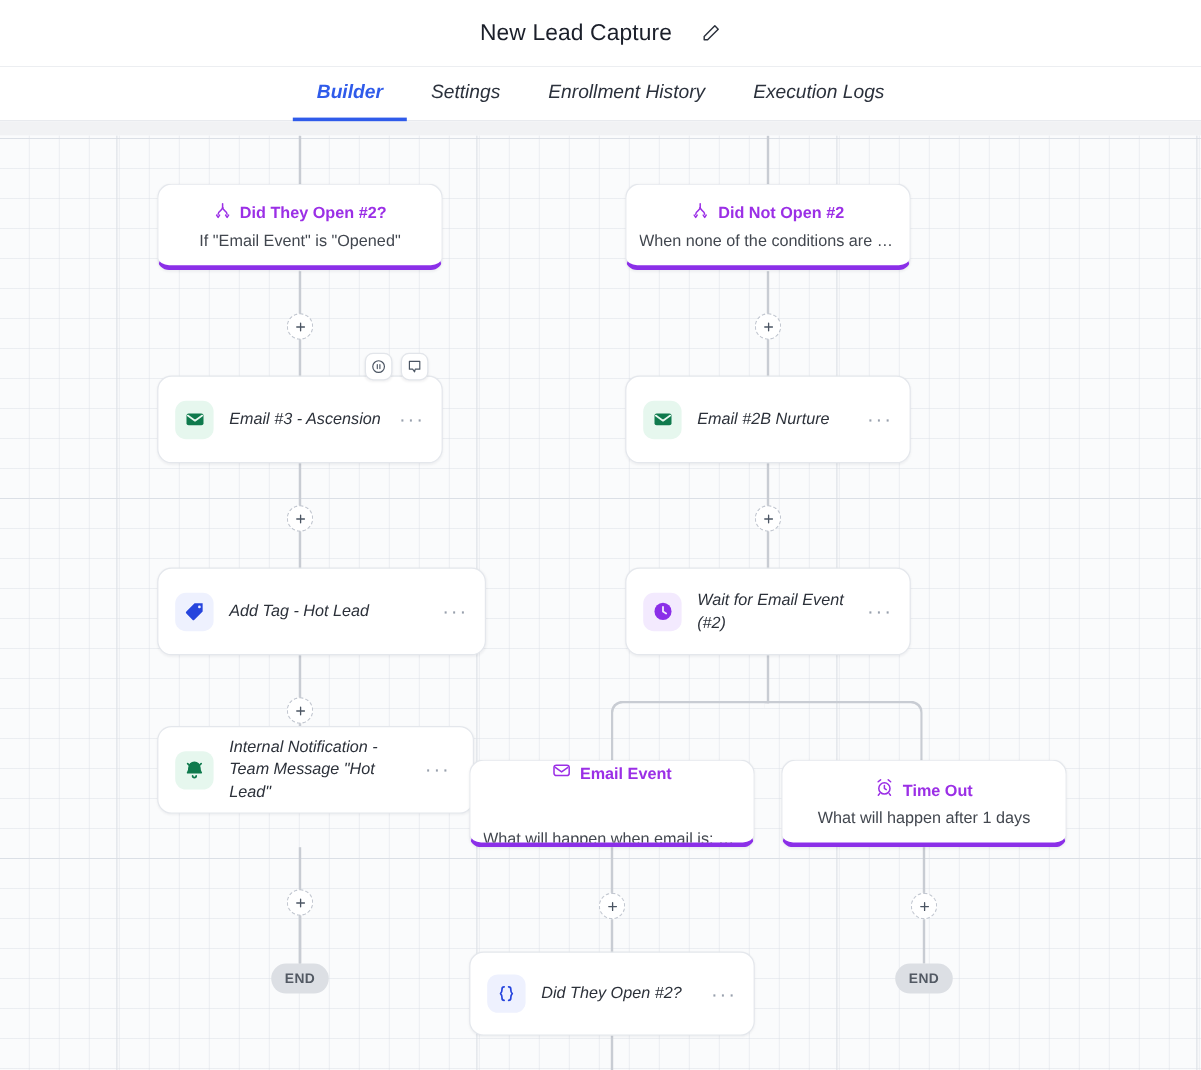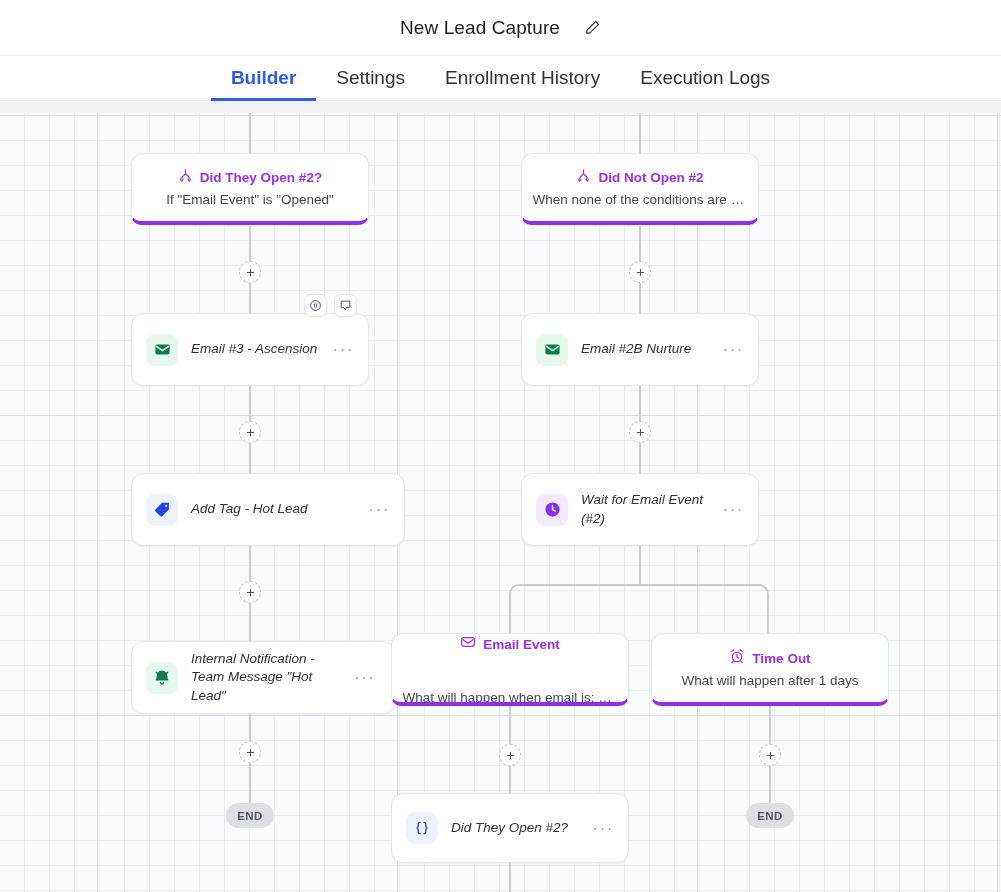--- a/index.html
+++ b/index.html
@@ -26,22 +26,22 @@
   .edit-icon { width: 17px; height: 17px; display: block; cursor: pointer; }
 
   
   .tabbar {
     height: 45px; background: #fff;
     display: flex; align-items: stretch; justify-content: center;
     gap: 0px; border-bottom: 1px solid #e8eaee;
   }
   .tab {
     display: flex; align-items: center; padding: 17px 20px;
-    font-size: 19px; color: #2b313c; cursor: pointer;
-    border-bottom: 3px solid transparent; position: relative; top: 1px;
+    font-size: 16px; color: #2b313c; cursor: pointer;
+    border-bottom: 3px solid transparent; position: relative; top: 1px; font-style: italic;
   }
   .tab.active { color: #2f5bea; font-weight: 600; border-bottom-color: #2f5bea; }
 
   
   .strip { height: 12px; background: #f1f2f4; }
   .canvas {
     position: relative;
     height: 779px;
     background-color: #fafbfc;
     background-image:
@@ -274,21 +274,21 @@
       <span class="step-label">Wait for Email Event (#2)</span>
       <span class="dots">···</span>
     </div>
 
     <div class="plus" style="left:239px; top:468px;">
       <svg width="11" height="11" viewBox="0 0 24 24" stroke="#4b5563" stroke-width="2.4" stroke-linecap="round">
           <path d="M12 5v14M5 12h14"></path>
         </svg>
     </div>
 
-    <div class="node step" style="left:131px; top:528px; width:264px; height:73px;">
+    <div class="node step" style="left:131px; top:492px; width:264px; height:73px;">
       <span class="iconbox ic-green">
         <svg width="18" height="18" viewBox="0 0 24 24" fill="none" stroke="#0f7a4d" stroke-width="1.9" stroke-linecap="round" stroke-linejoin="round">
           <path d="M6 9a6 6 0 1 1 12 0c0 4 1.5 5.5 1.5 5.5h-15S6 13 6 9z" fill="#0f7a4d"></path>
           <path d="M10 18a2 2 0 0 0 4 0"></path>
           <path d="M4.5 4.5 6 6M19.5 4.5 18 6"></path>
         </svg>
       </span>
       <span class="step-label" style="max-width:150px;">Internal Notification - Team Message "Hot Lead"</span>
       <span class="dots">···</span>
     </div>

